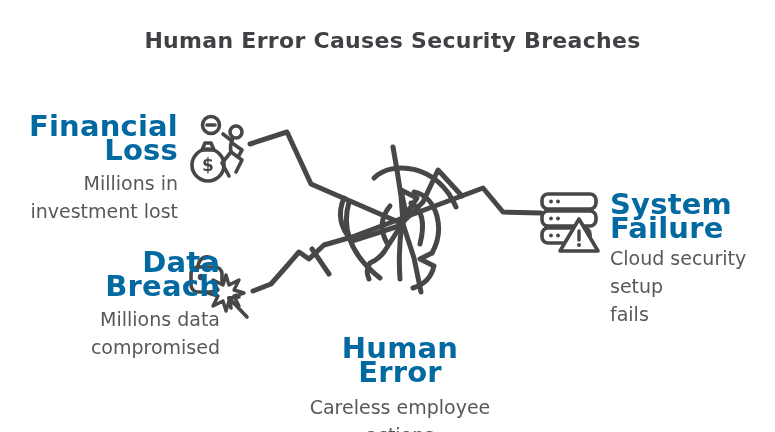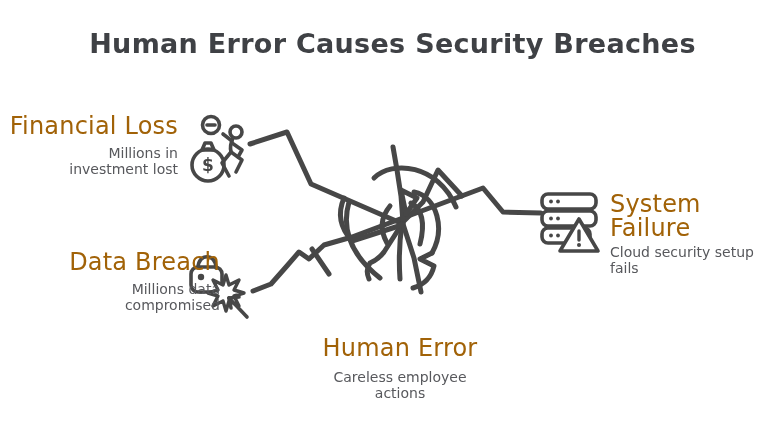--- a/index.html
+++ b/index.html
@@ -6,30 +6,30 @@
   .page{
     position:relative;
     width:775px;height:432px;
     background:#ffffff;
     overflow:hidden;
     font-family:"DejaVu Sans","Liberation Sans",sans-serif;
   }
   .diagram-title{
     position:absolute;left:10px;right:0;top:28px;
     text-align:center;
-    font-size:27px;font-weight:700;color:#3f4145;
+    font-size:22px;font-weight:700;color:#3f4145;
     letter-spacing:.3px;
   }
   .node{position:absolute;}
   .node-heading{
-    font-size:24px;font-weight:400;color:#a16207;
+    font-size:29px;font-weight:700;color:#0369a1;
     line-height:24px;letter-spacing:.2px;white-space:pre-line;
   }
   .node-desc{
-    font-size:14px;color:#57585c;line-height:16px;
+    font-size:19px;color:#57585c;line-height:28px;
     margin-top:7px;white-space:pre-line;
   }
   .align-right{text-align:right;}
   .align-left{text-align:left;}
   .align-center{text-align:center;}
   .node-financial{left:0;top:114px;width:178px;}
   .node-data{left:0;top:250px;width:179px;margin-left:41px;}
   .node-system{left:610px;top:192px;width:165px;}
   .node-system .node-desc{margin-top:4px;}
   .node-human{left:295px;top:336px;width:210px;}

